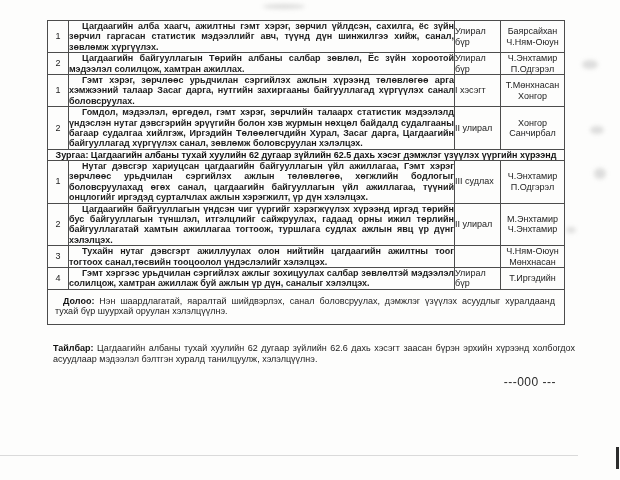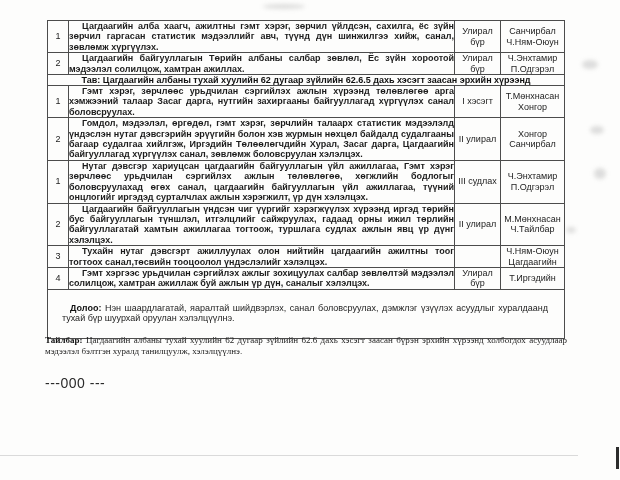--- a/index.html
+++ b/index.html
@@ -34,56 +34,55 @@
   }
   td.c-act{
     width:385px;
     text-align:justify;
     text-indent:13px;
     vertical-align:top;
     padding:0 3px 1px 3px;
     font-weight:bold;
   }
   td.c-q{
-    width:45px;text-align:center;vertical-align:middle;
+    width:45px;vertical-align:middle;
     padding:0 2px;
   }
   td.c-r{
     width:63px;text-align:center;vertical-align:middle;
     padding:0 2px;
   }
   tr.section-row td{
     text-align:center;
     font-weight:bold;
     color:#111;
     padding:0 2px;
     line-height:10px;
     height:10px;
   }
   tr.closing-row td{
     padding:1px 4px 2px 2px;
   }
   tr.closing-row p{
-    margin:12px;text-align:justify;text-indent:8px;
+    margin:5px;text-align:justify;text-indent:8px;
   }
   tr.closing-row b{font-weight:bold;color:#111;}
   
   .note{
     position:absolute;left:45px;top:335px;width:522px;
-    margin:0;
+    margin:8px;
     font-size:9px;line-height:10.6px;
     text-align:justify;
     color:#1c1c1c;
-    font-family:Liberation Serif, serif;
   }
   .note b{font-weight:bold;color:#111;}
   .separator{
-    position:absolute;left:45px;top:375px;width:522px;
-    text-align:left;
-    font-size:14px;color:#2a2a2a;
+    position:absolute;left:34px;top:375px;width:522px;
+    text-align:right;
+    font-size:12px;color:#2a2a2a;
     letter-spacing:0.5px;
   }
   
   .smudge{
     position:absolute;border-radius:50%;
     background:rgba(150,150,150,0.30);
     filter:blur(2px);
   }
   .smudge.s1{left:263px;top:4px;width:42px;height:5px;}
   .smudge.s2{left:582px;top:60px;width:16px;height:9px;}
@@ -103,62 +102,62 @@
 <body>
 
 <div class="page">
 
   <table class="doc-table">
     <tbody>
       <tr class="item-row">
         <td class="c-no">1</td>
         <td class="c-act">Цагдаагийн алба хаагч, ажилтны гэмт хэрэг, зөрчил үйлдсэн, сахилга, ёс зүйн зөрчил гаргасан статистик мэдээллийг авч, түүнд дүн шинжилгээ хийж, санал, зөвлөмж хүргүүлэх.</td>
         <td class="c-q">Улирал бүр</td>
-        <td class="c-r">Санчирбал Ч.Ням-Оюун</td>
+        <td class="c-r">Баярсайхан Ч.Ням-Оюун</td>
       </tr>
       <tr class="item-row">
         <td class="c-no">2</td>
         <td class="c-act">Цагдаагийн байгууллагын Төрийн албаны салбар зөвлөл, Ёс зүйн хороотой мэдээлэл солилцож, хамтран ажиллах.</td>
         <td class="c-q">Улирал бүр</td>
         <td class="c-r">Ч.Энхтамир П.Одгэрэл</td>
       </tr>
 
-      <tr class="section-row">
-        <td colspan="4">Тав: Цагдаагийн албаны тухай хуулийн 62 дугаар зүйлийн 62.6.5 дахь хэсэгт заасан эрхийн хүрээнд</td>
-      </tr>
       <tr class="item-row">
         <td class="c-no">1</td>
         <td class="c-act">Гэмт хэрэг, зөрчлөөс урьдчилан сэргийлэх ажлын хүрээнд төлөвлөгөө арга хэмжээний талаар Засаг дарга, нутгийн захиргааны байгууллагад хүргүүлэх санал боловсруулах.</td>
         <td class="c-q">I хэсэгт</td>
         <td class="c-r">Т.Мөнхнасан Хонгор</td>
       </tr>
       <tr class="item-row">
         <td class="c-no">2</td>
         <td class="c-act">Гомдол, мэдээлэл, өргөдөл, гэмт хэрэг, зөрчлийн талаарх статистик мэдээлэлд үндэслэн нутаг дэвсгэрийн эрүүгийн болон хэв журмын нөхцөл байдалд судалгааны багаар судалгаа хийлгэж, Иргэдийн Төлөөлөгчдийн Хурал, Засаг дарга, Цагдаагийн байгууллагад хүргүүлэх санал, зөвлөмж боловсруулан хэлэлцэх.</td>
         <td class="c-q">II улирал</td>
         <td class="c-r">Хонгор Санчирбал</td>
       </tr>
 
+      <tr class="section-row">
+        <td colspan="4">Зургаа: Цагдаагийн албаны тухай хуулийн 62 дугаар зүйлийн 62.5 дахь хэсэг дэмжлэг үзүүлэх үүргийн хүрээнд</td>
+      </tr>
       <tr class="item-row">
         <td class="c-no">1</td>
         <td class="c-act">Нутаг дэвсгэр хариуцсан цагдаагийн байгууллагын үйл ажиллагаа, Гэмт хэрэг зөрчлөөс урьдчилан сэргийлэх ажлын төлөвлөгөө, хөгжлийн бодлогыг боловсруулахад өгөх санал, цагдаагийн байгууллагын үйл ажиллагаа, түүний онцлогийг иргэдэд сурталчлах ажлын хэрэгжилт, үр дүн хэлэлцэх.</td>
         <td class="c-q">III судлах</td>
         <td class="c-r">Ч.Энхтамир П.Одгэрэл</td>
       </tr>
       <tr class="item-row">
         <td class="c-no">2</td>
         <td class="c-act">Цагдаагийн байгууллагын үндсэн чиг үүргийг хэрэгжүүлэх хүрээнд иргэд төрийн бус байгууллагын түншлэл, итгэлцлийг сайжруулах, гадаад орны ижил төрлийн байгууллагатай хамтын ажиллагаа тогтоож, туршлага судлах ажлын явц үр дүнг хэлэлцэх.</td>
         <td class="c-q">II улирал</td>
-        <td class="c-r">М.Мөнхнасан Ч.Тайлбар</td>
+        <td class="c-r">М.Энхтамир Ч.Энхтамир</td>
       </tr>
       <tr class="item-row">
         <td class="c-no">3</td>
         <td class="c-act">Тухайн нутаг дэвсгэрт ажиллуулах олон нийтийн цагдаагийн ажилтны тоог тогтоох санал,төсвийн тооцоолол үндэслэлийг хэлэлцэх.</td>
         <td class="c-q"></td>
-        <td class="c-r">Ч.Ням-Оюун Цагдаагийн</td>
+        <td class="c-r">Ч.Ням-Оюун Мөнхнасан</td>
       </tr>
       <tr class="item-row">
         <td class="c-no">4</td>
         <td class="c-act">Гэмт хэргээс урьдчилан сэргийлэх ажлыг зохицуулах салбар зөвлөлтэй мэдээлэл солилцож, хамтран ажиллаж буй ажлын үр дүн, саналыг хэлэлцэх.</td>
         <td class="c-q">Улирал бүр</td>
         <td class="c-r">Т.Иргэдийн</td>
       </tr>
 
       <tr class="closing-row">
         <td colspan="4">

